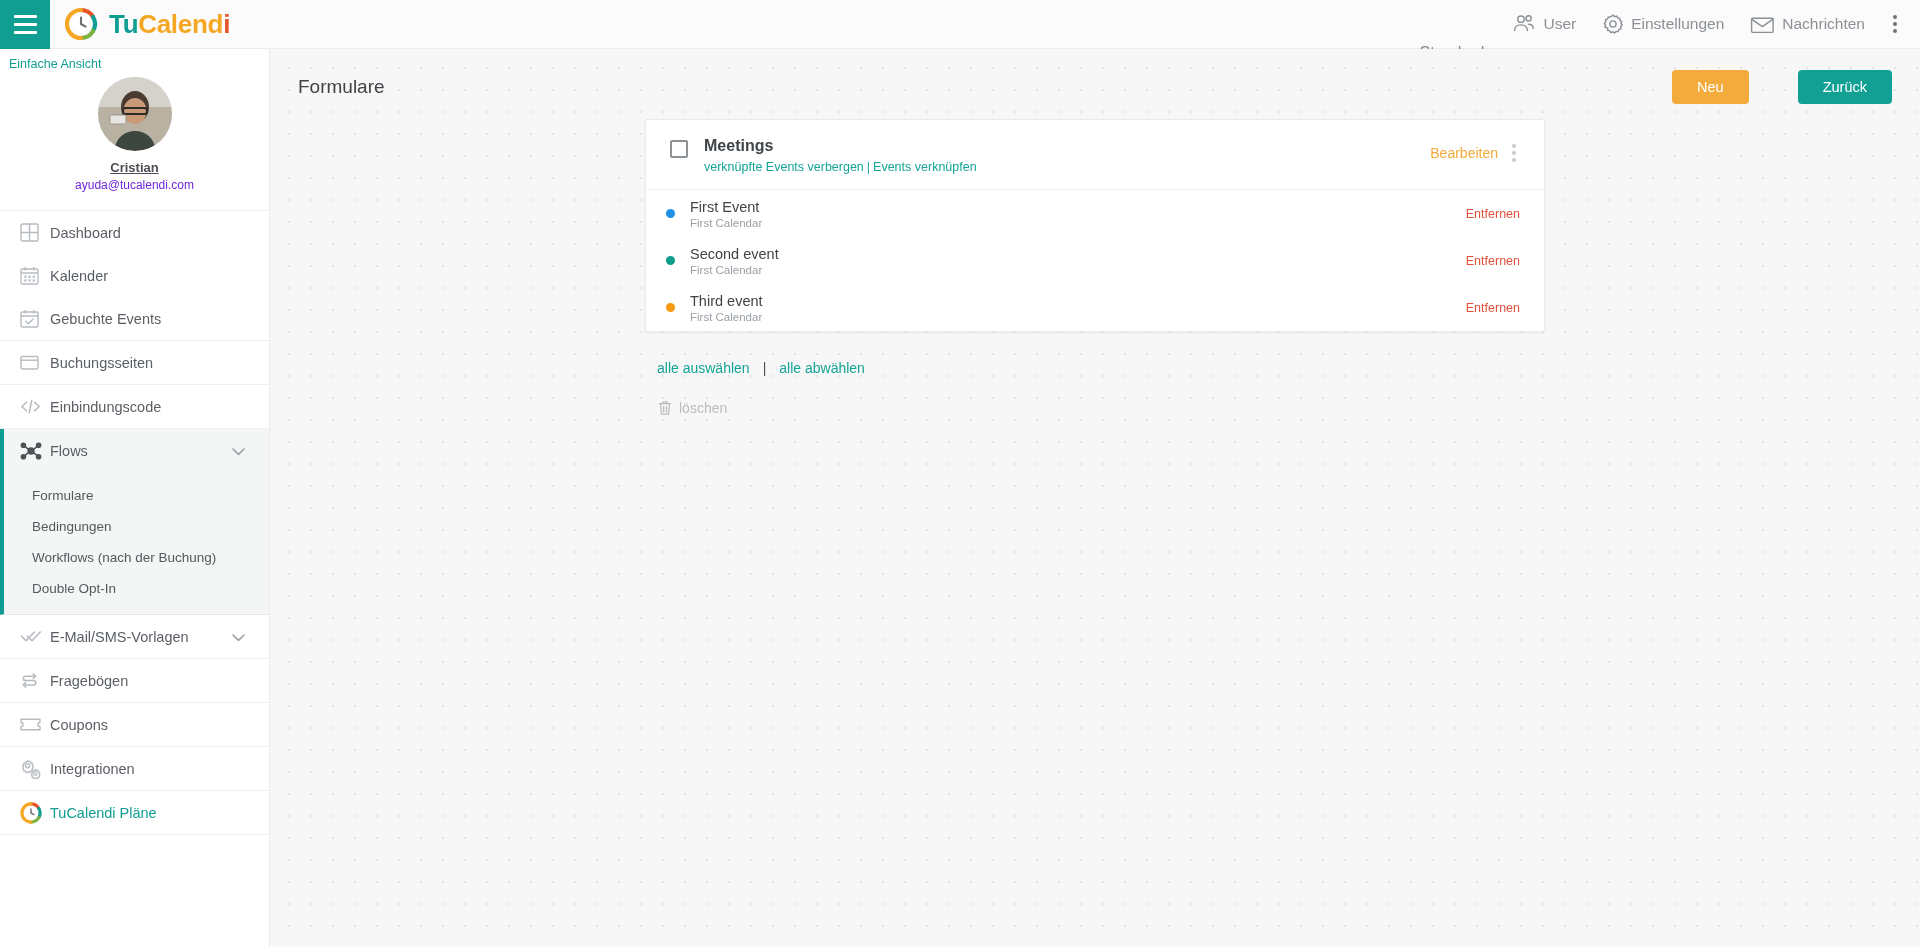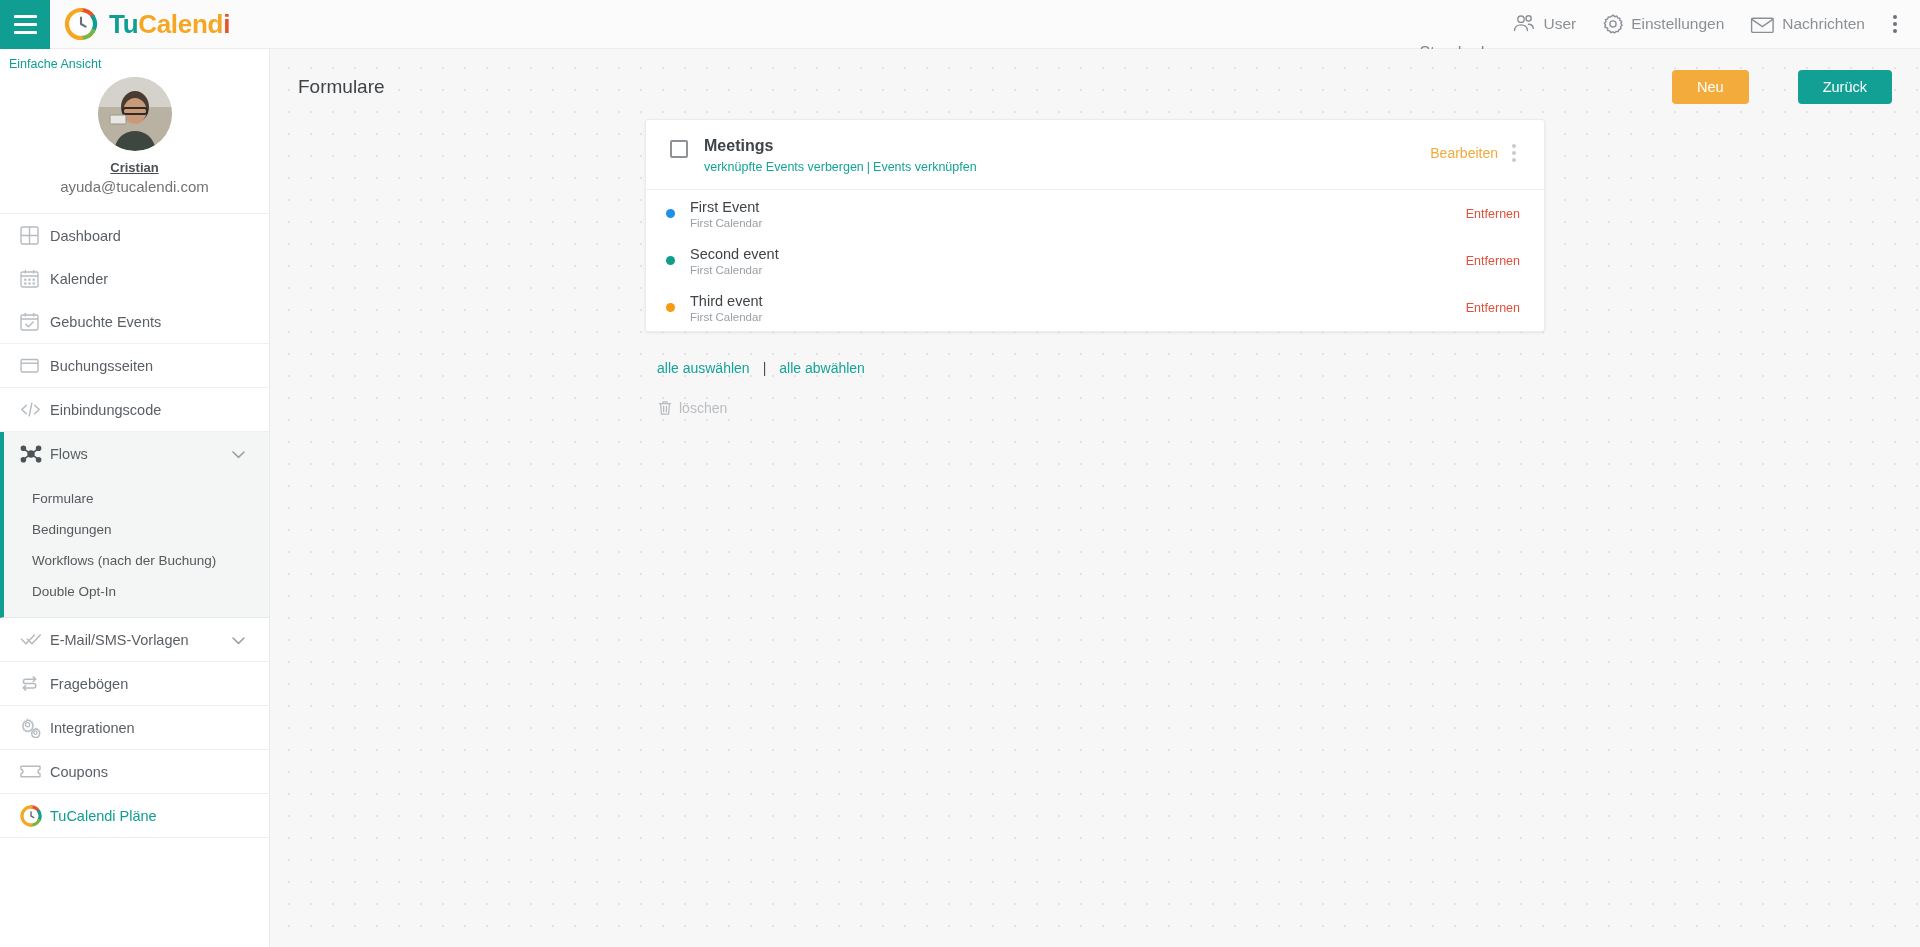--- a/index.html
+++ b/index.html
@@ -89,21 +89,21 @@
   .avatar {
     width: 74px; height: 74px; border-radius: 50%;
     overflow: hidden; background: #c9c6bb; position: relative;
   }
   .avatar svg { display: block; }
   .profile-name {
     font-size: 13px; font-weight: bold; color: #4b4f54;
     margin-top: 9px;
     text-decoration: underline;
   }
-  .profile-email { font-size: 15px; color: #737373; margin-top: 3px; }
+  .profile-email { font-size: 12px; color: #6d28d9; margin-top: 3px; }
 
   .nav-group { border-bottom: 1px solid #eeeff0; }
   .nav-item {
     display: flex; align-items: center;
     height: 43px; padding-left: 20px; cursor: pointer;
     color: #5a5f65; font-size: 14.5px; position: relative;
   }
   .nav-icon {
     width: 30px; flex: 0 0 auto;
     display: flex; align-items: center;
@@ -437,39 +437,39 @@
           <path d="M13.2 2.9l2.5 2.3-2.5 2.3M5.7 11.5l-2.5 2.3 2.5 2.3"></path>
         </svg>
       </span>
       <span class="nav-label">Fragebögen</span>
     </div>
   </div>
 
   <div class="nav-group">
     <div class="nav-item">
       <span class="nav-icon">
+        <svg width="21" height="15" viewBox="0 0 21 15" fill="none" stroke="#b6bbc0" stroke-width="1.4" stroke-linejoin="round">
+          <path d="M1 2.2h19v3.3a2 2 0 000 4v3.3H1V9.5a2 2 0 000-4z"></path>
+        </svg>
+      </span>
+      <span class="nav-label">Coupons</span>
+    </div>
+  </div>
+
+  <div class="nav-group">
+    <div class="nav-item">
+      <span class="nav-icon">
         <svg width="21" height="20" viewBox="0 0 21 20" fill="none" stroke="#b6bbc0" stroke-width="1.3">
           <circle cx="7.6" cy="6.8" r="2.1"></circle>
           <path d="M7.6 1.6l1 1 1.4-.3.6 1.3 1.4.3v1.4l1.1.8-.5 1.3.7 1.1-1 1 .2 1.4-1.3.5-.4 1.3-1.4-.1-1 1-1.2-.7-1.3.5-.7-1.2-1.4-.3v-1.4l-1-.8.5-1.3-.7-1.1 1-1-.2-1.4 1.3-.5.4-1.3 1.4.1z"></path>
           <circle cx="15.4" cy="14.6" r="1.7"></circle>
           <path d="M15.4 10.4l.8.8 1.1-.2.5 1 1.1.2v1.1l.9.7-.4 1 .5.9-.8.8.2 1.1-1 .4-.3 1-1.1-.1-.8.8-1-.6-1 .4-.6-1-1.1-.2v-1.1l-.8-.7.4-1-.5-.9.8-.8-.2-1.1 1-.4.3-1 1.1.1z"></path>
         </svg>
       </span>
       <span class="nav-label">Integrationen</span>
-    </div>
-  </div>
-
-  <div class="nav-group">
-    <div class="nav-item">
-      <span class="nav-icon">
-        <svg width="21" height="15" viewBox="0 0 21 15" fill="none" stroke="#b6bbc0" stroke-width="1.4" stroke-linejoin="round">
-          <path d="M1 2.2h19v3.3a2 2 0 000 4v3.3H1V9.5a2 2 0 000-4z"></path>
-        </svg>
-      </span>
-      <span class="nav-label">Coupons</span>
     </div>
   </div>
 
   <div class="nav-group">
     <div class="nav-item plans">
       <span class="nav-icon">
         <svg width="22" height="22" viewBox="0 0 34 34">
           <path d="M17 3 A14 14 0 0 1 29.1 10" fill="none" stroke="#e8542a" stroke-width="5" stroke-linecap="round"></path>
           <path d="M29.1 10 A14 14 0 0 1 29.1 24" fill="none" stroke="#0f9e91" stroke-width="5" stroke-linecap="round"></path>
           <path d="M29.1 24 A14 14 0 0 1 17 31" fill="none" stroke="#7cb342" stroke-width="5" stroke-linecap="round"></path>

